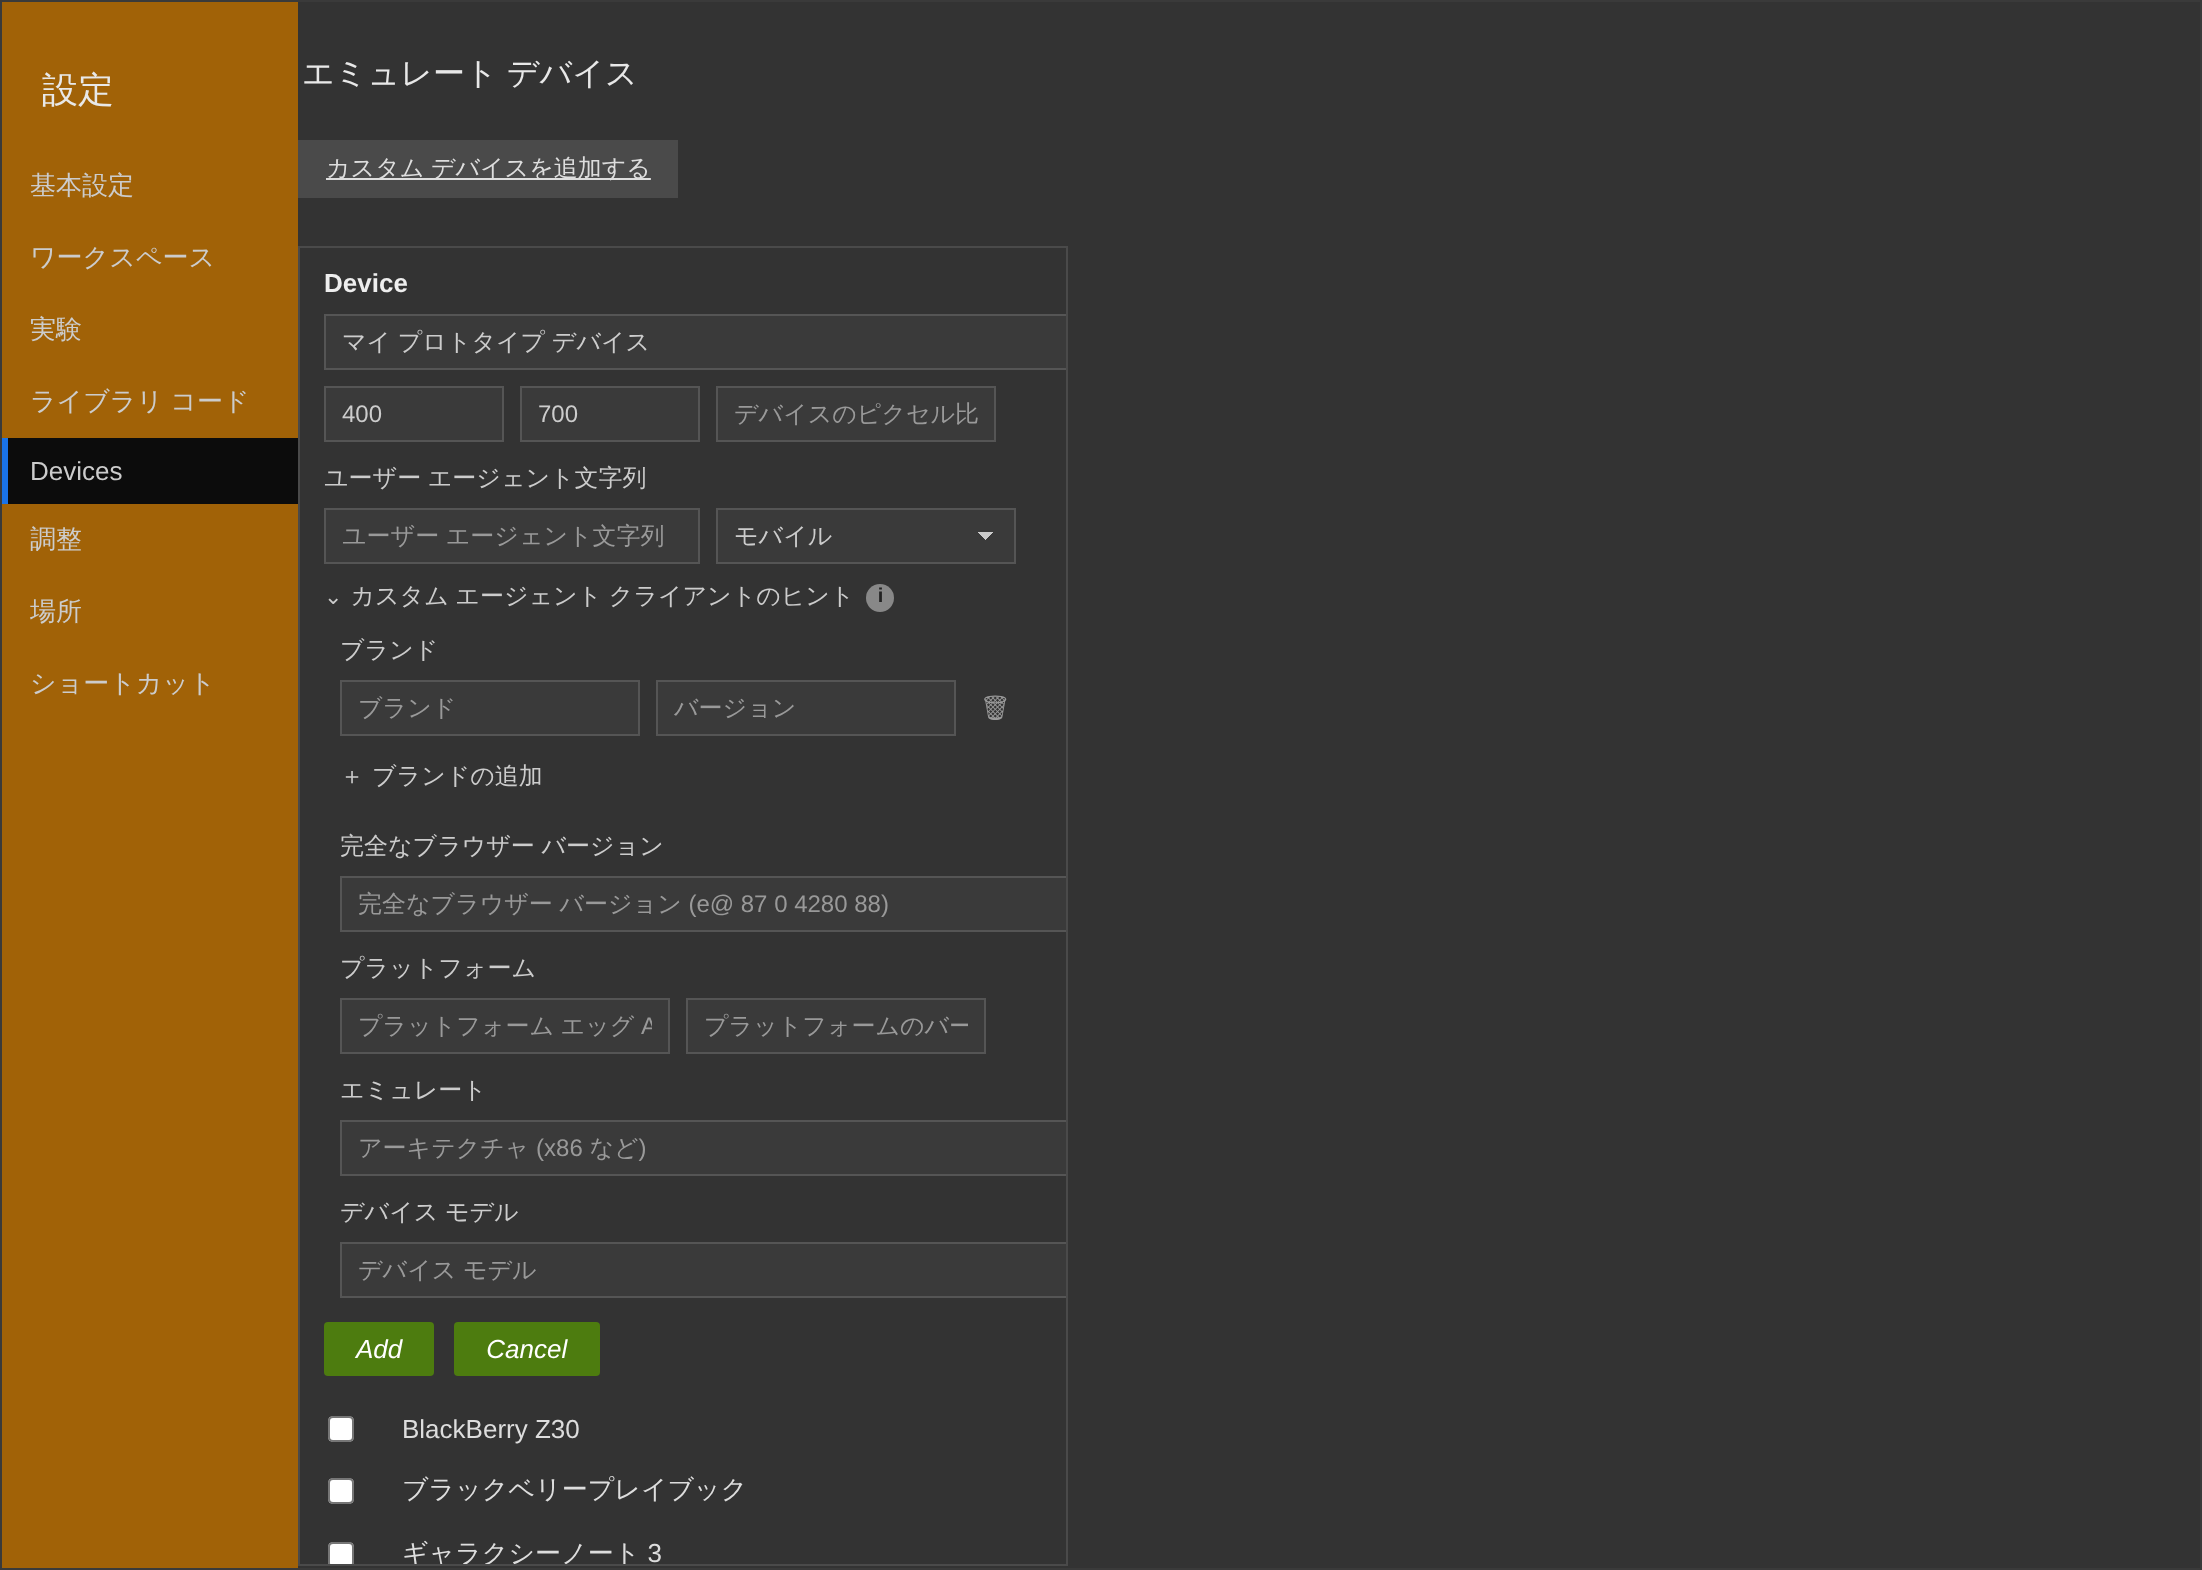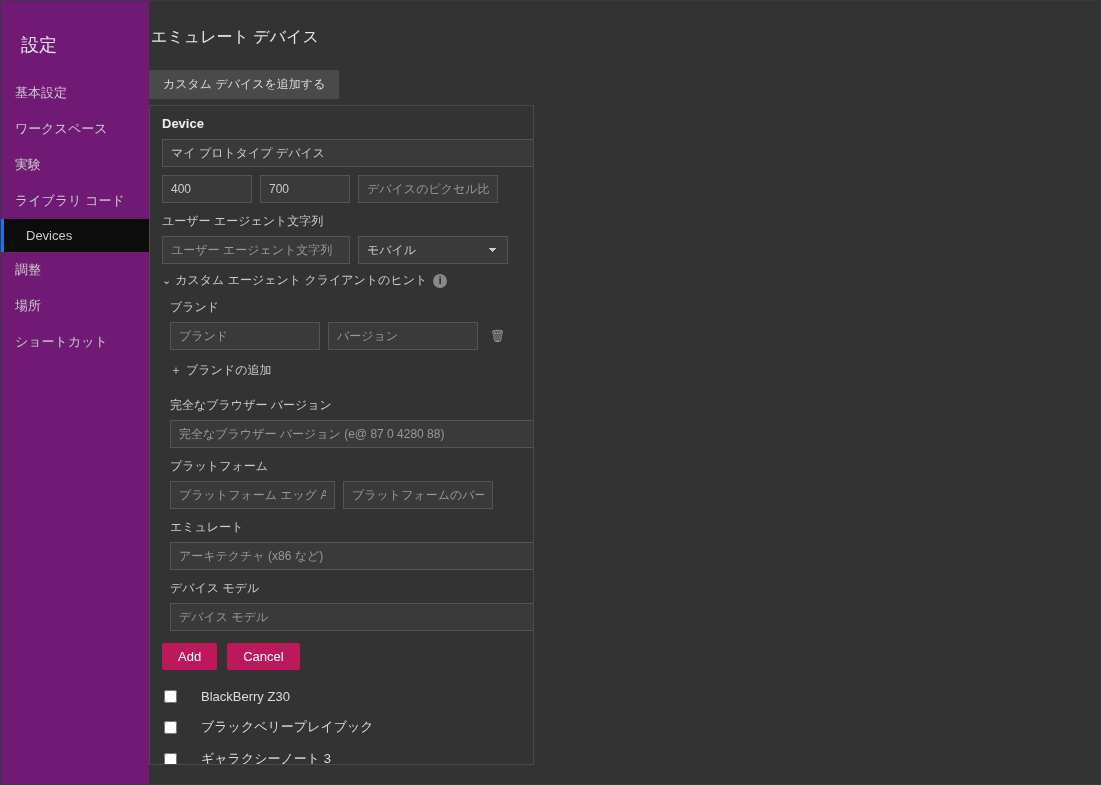--- a/index.html
+++ b/index.html
@@ -1,28 +1,28 @@
 <!DOCTYPE html>
 <html><head>
 <meta charset="utf-8">
 <style>
 * { margin: 0; padding: 0; box-sizing: border-box; }
 body { background: #242424; color: #d4d4d4; font-family: "Segoe UI", Arial, sans-serif; font-size: 13px; width: 1101px; height: 785px; overflow: hidden; }
 .window { display: flex; width: 100%; height: 100%; border: 1px solid #3a3a3a; position: relative; }
 .close-btn { position: absolute; top: 8px; right: 12px; color: #ccc; font-size: 16px; cursor: pointer; }
 
-.sidebar { width: 148px; background: #701a75; padding-top: 20px; }
+.sidebar { width: 148px; background: #a16207; padding-top: 20px; }
 .sidebar-title { font-size: 18px; color: #e8e8e8; padding: 12px 20px 18px 20px; }
 .sidebar-item { padding: 9px 14px; color: #ccc; cursor: pointer; font-size: 13px; }
-.sidebar-item.active { background: #0c0c0c; border-left: 3px solid #1a73e8; padding-left: 22px; }
+.sidebar-item.active { background: #0c0c0c; border-left: 3px solid #1a73e8; padding-left: 11px; }
 
 .main { flex: 1; background: #333333; padding: 18px 24px 0 0; overflow: hidden; position: relative; }
 .main-title { font-size: 16px; color: #e8e8e8; padding: 8px 0 12px 2px; margin-bottom: 10px; }
 
-.btn-add-custom { background: #4a4a4a; color: #ddd; border: none; padding: 6px 14px; font-size: 12px; cursor: pointer; margin-bottom: 6px; }
+.btn-add-custom { background: #4a4a4a; color: #ddd; border: none; padding: 6px 14px; font-size: 12px; cursor: pointer; margin-bottom: 24px; text-decoration: underline; }
 
 .device-panel { width: 385px; background: #333; border: 1px solid #4a4a4a; padding: 10px 12px 12px 12px; height: 660px; overflow-y: auto; }
 .device-panel::-webkit-scrollbar { width: 10px; }
 .device-panel::-webkit-scrollbar-track { background: #333; }
 .device-panel::-webkit-scrollbar-thumb { background: #555; }
 
 .section-label { font-weight: bold; color: #eee; margin-bottom: 8px; font-size: 13px; }
 .field-label { color: #ccc; font-size: 12px; margin: 10px 0 6px 0; display: block; }
 
 input[type="text"], select { background: #3a3a3a; border: 1px solid #555; color: #ccc; padding: 6px 8px; font-size: 12px; outline: none; }
@@ -39,21 +39,21 @@
 
 .expander { display: flex; align-items: center; gap: 4px; color: #ccc; font-size: 12px; margin: 8px 0 6px 0; cursor: pointer; }
 .expander .chev { font-size: 11px; }
 .help-icon { display: inline-flex; align-items: center; justify-content: center; width: 14px; height: 14px; border-radius: 50%; background: #888; color: #222; font-size: 10px; font-weight: bold; margin-left: 2px; }
 
 .indent { padding-left: 8px; }
 .trash-icon { color: #999; font-size: 12px; cursor: pointer; margin-left: 4px; }
 .add-brand { color: #ccc; font-size: 12px; cursor: pointer; margin: 4px 0 8px 0; display: inline-flex; align-items: center; gap: 4px; }
 
 .btn { padding: 6px 16px; font-size: 13px; border: none; cursor: pointer; border-radius: 2px; }
-.btn-primary { background: #be185d; color: #fff; }
+.btn-primary { background: #4d7c0f; color: #fff; font-style: italic; }
 
 .device-check-row { display: flex; align-items: center; gap: 24px; padding: 7px 2px; color: #ddd; font-size: 13px; }
 .device-check-row input[type="checkbox"] { width: 13px; height: 13px; accent-color: #555; }
 
 select { appearance: none; background-image: linear-gradient(45deg, transparent 50%, #ccc 50%), linear-gradient(135deg, #ccc 50%, transparent 50%); background-position: calc(100% - 14px) 11px, calc(100% - 10px) 11px; background-size: 4px 4px, 4px 4px; background-repeat: no-repeat; padding-right: 24px; }
 </style>
 </head>
 <body>
 
 <div class="window">

